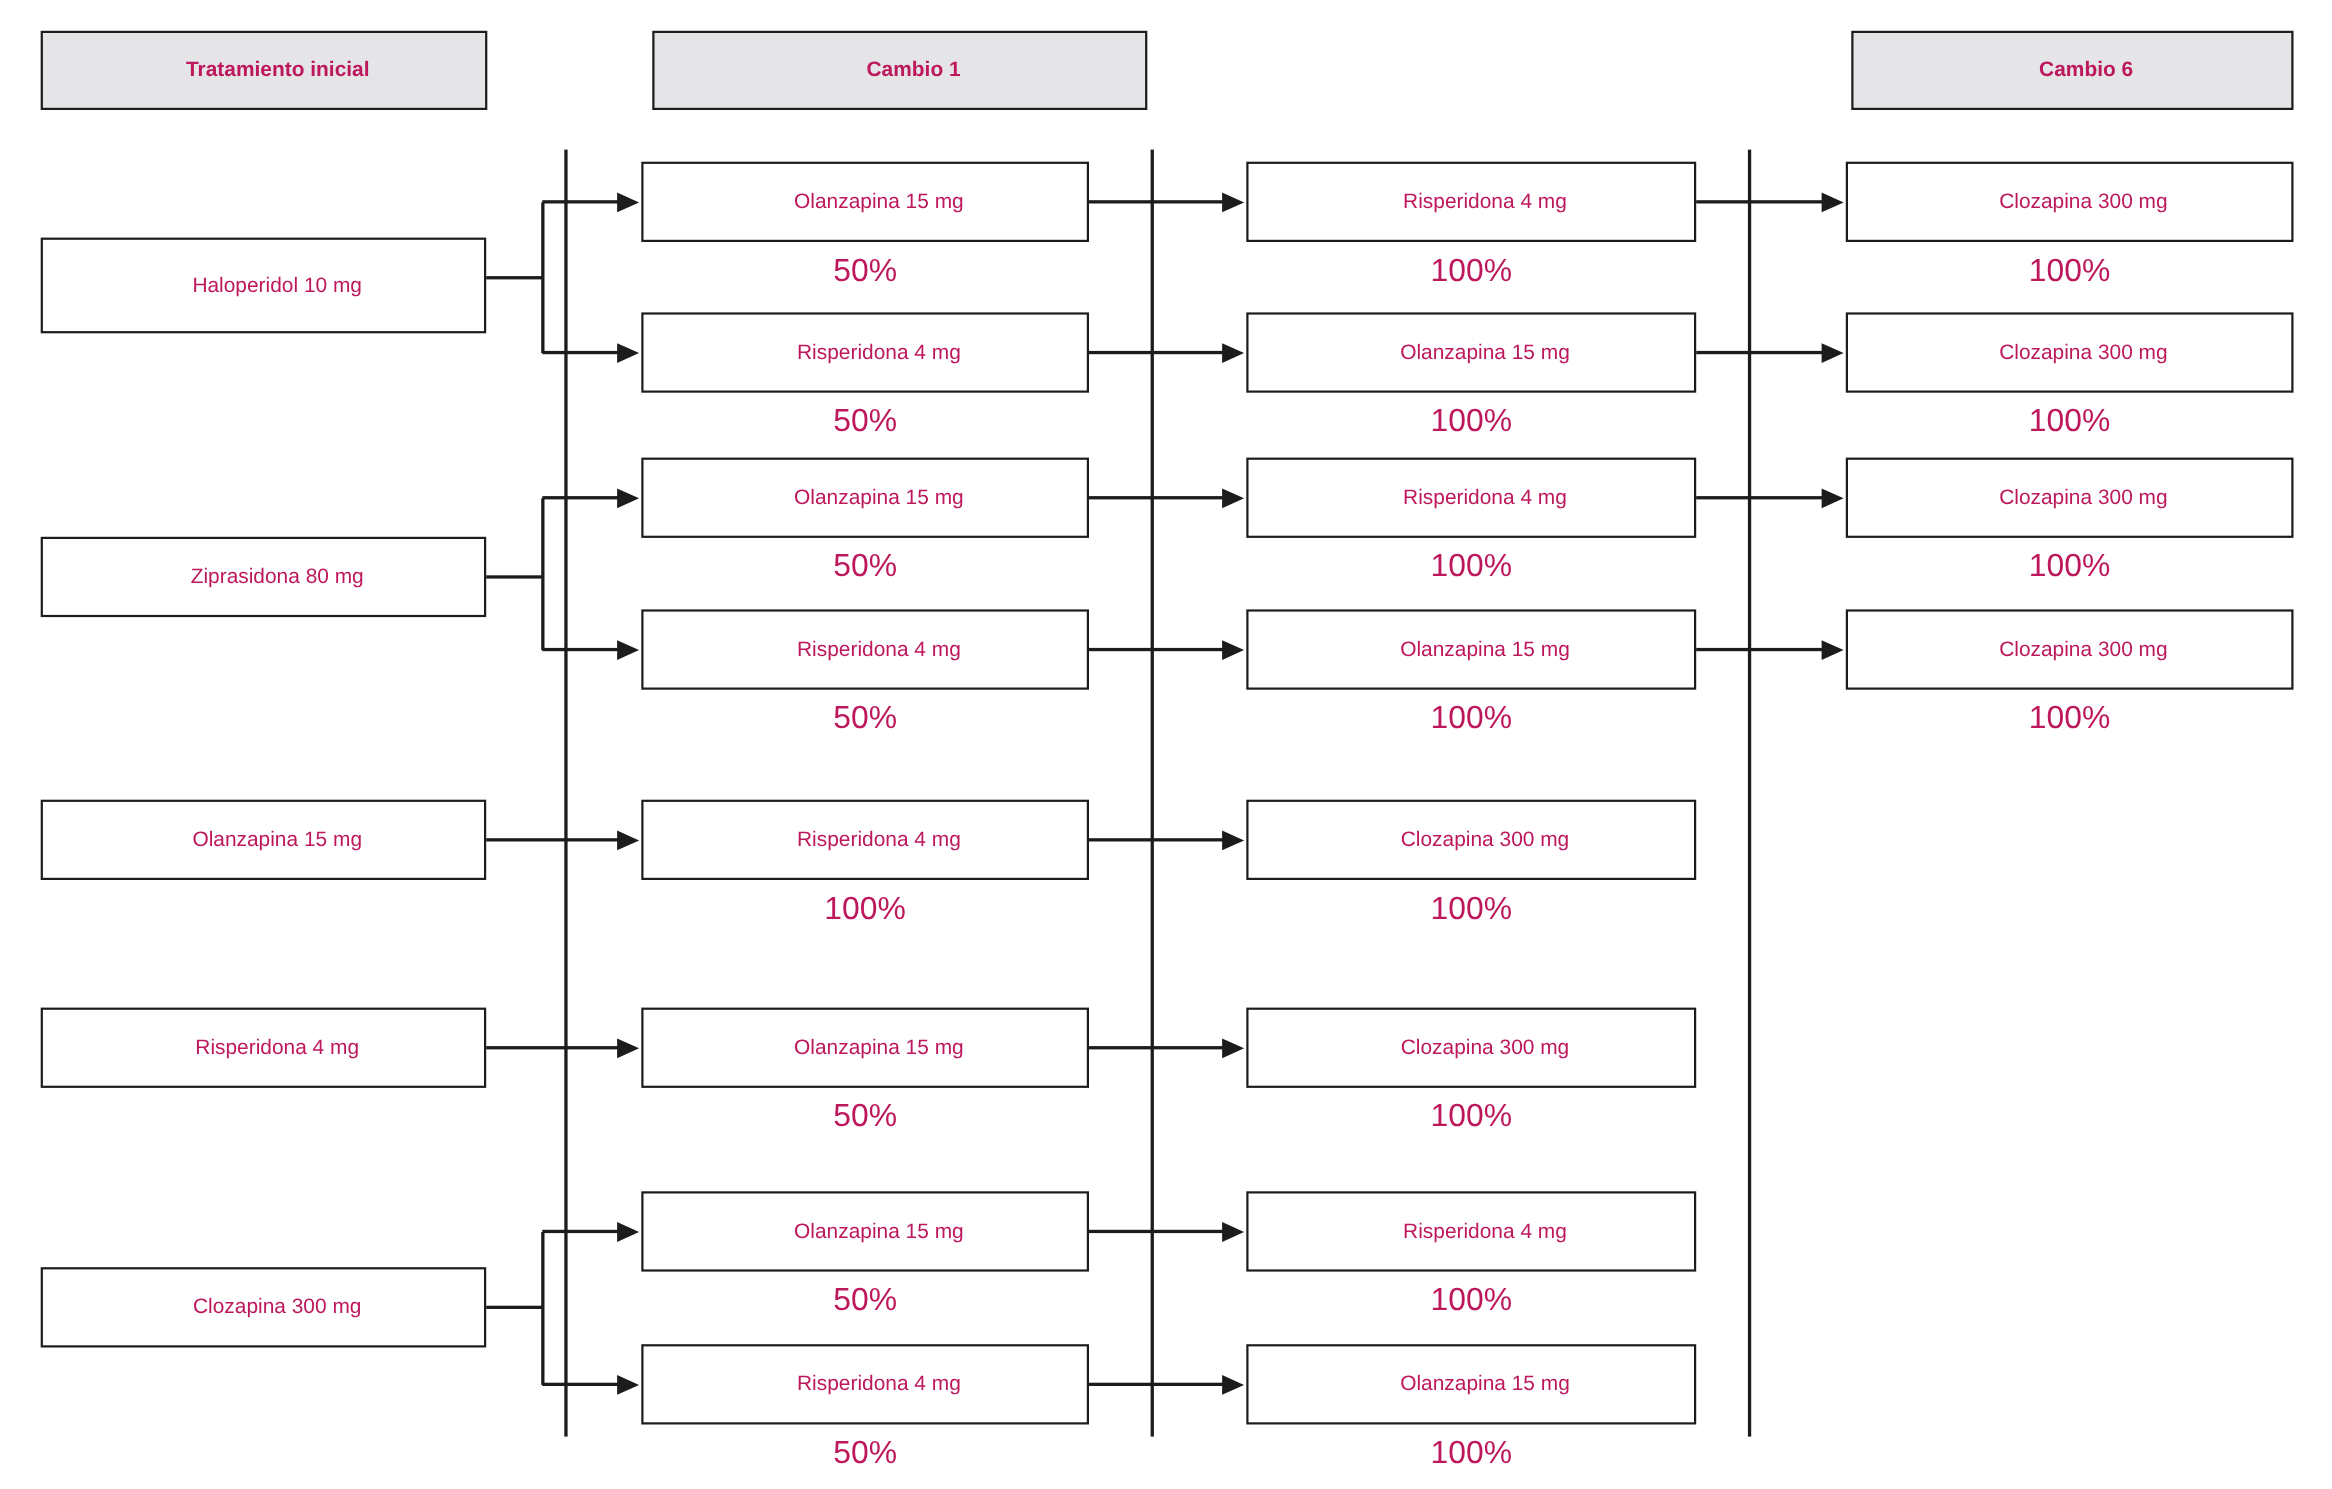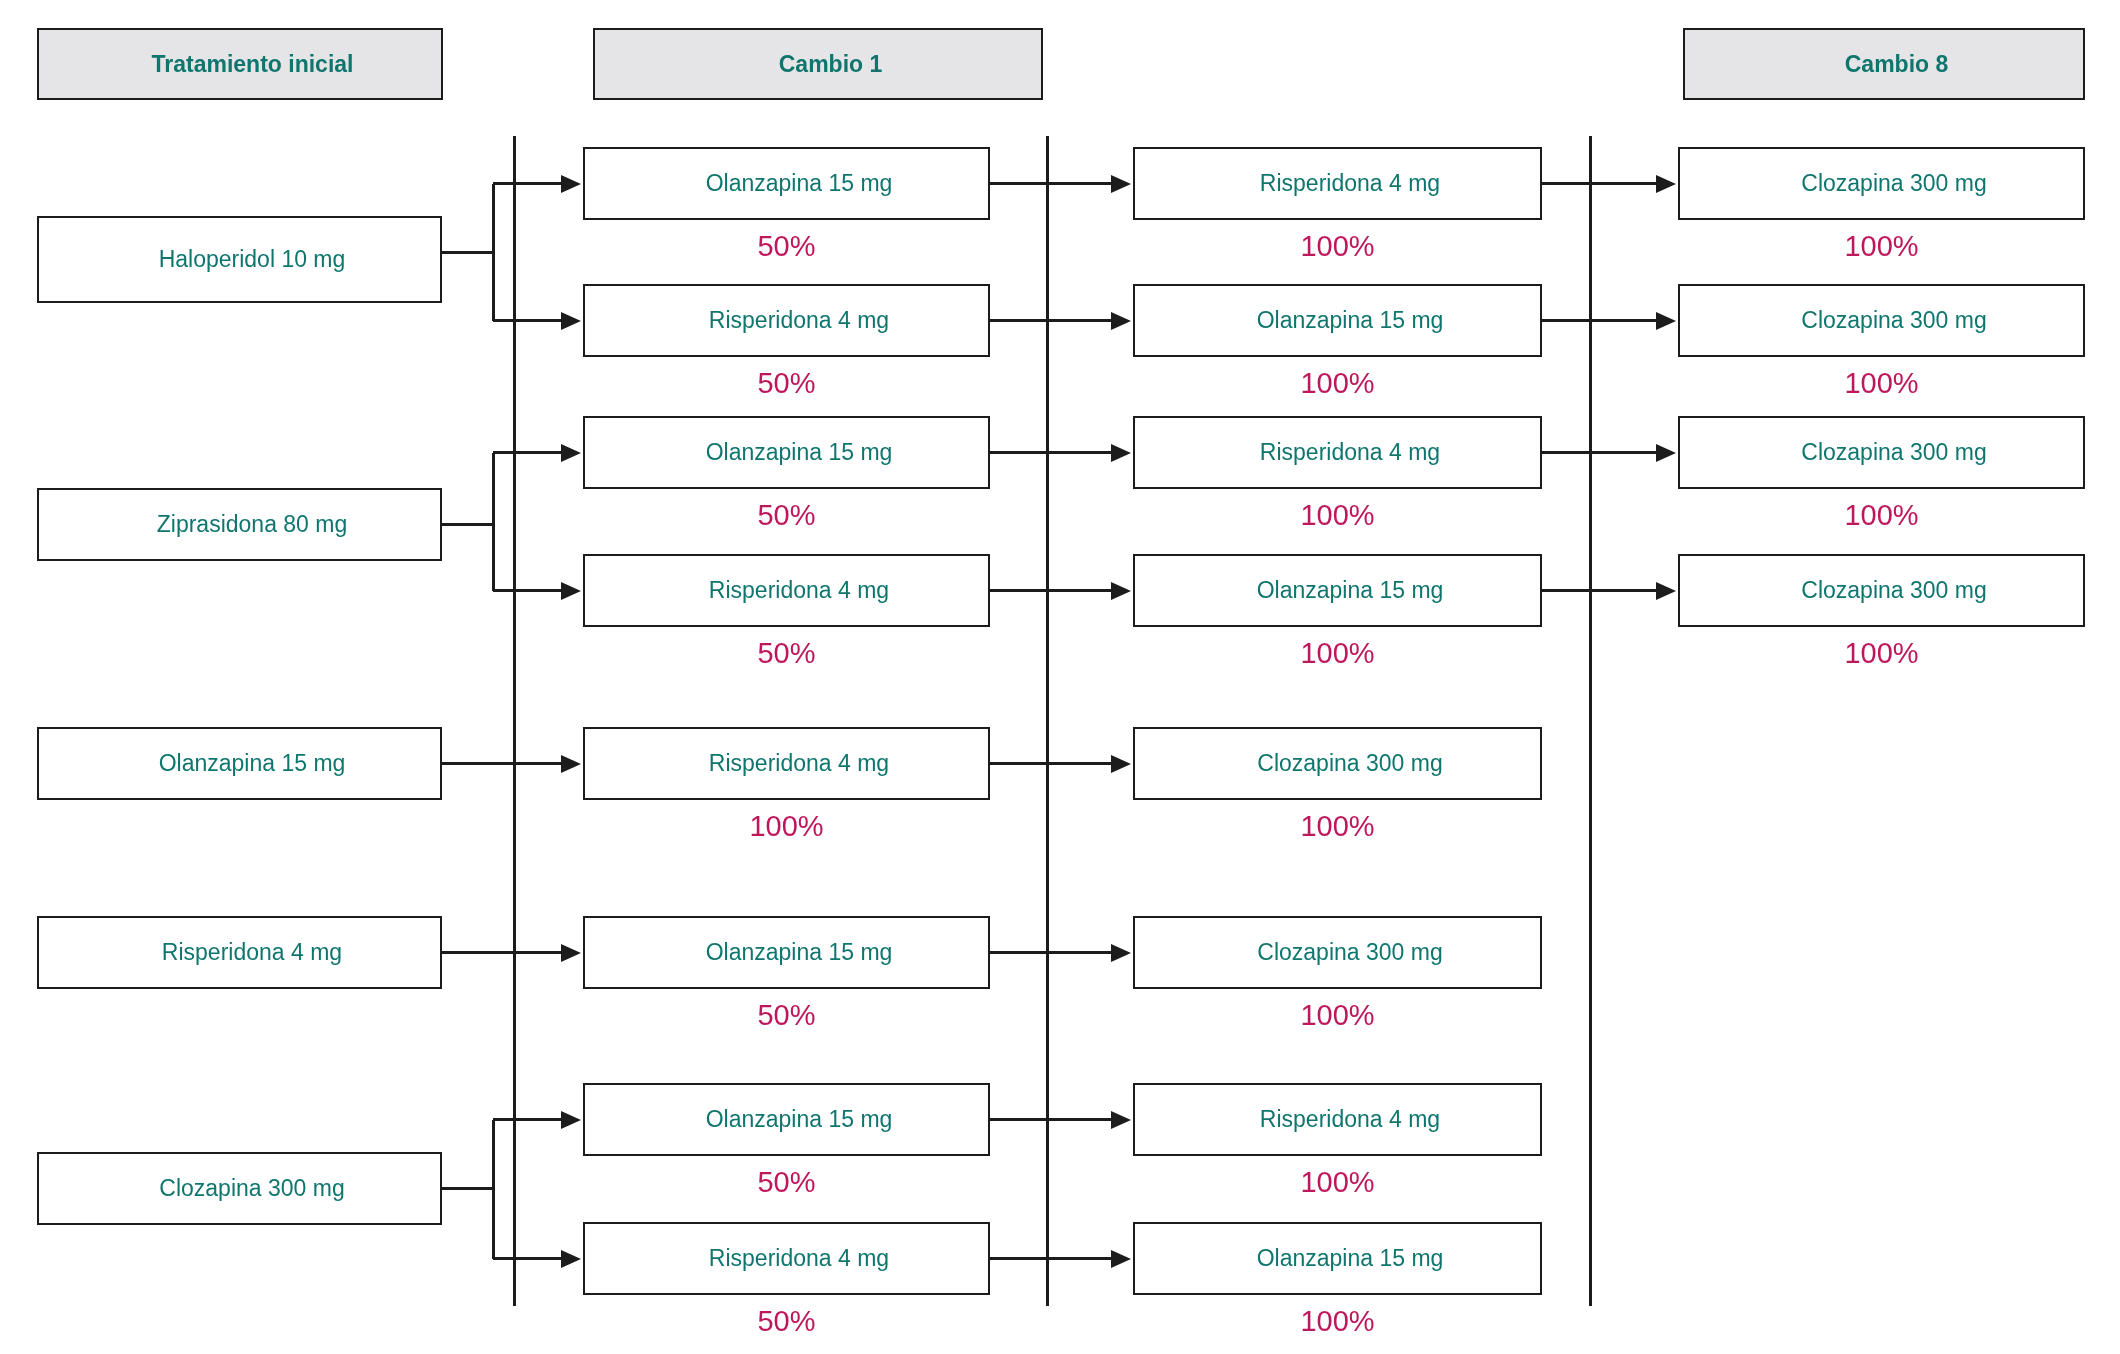--- a/index.html
+++ b/index.html
@@ -16,22 +16,22 @@
     overflow: hidden;
   }
   .box {
     position: absolute;
     box-sizing: border-box;
     border: 2.5px solid #1c1c1c;
     background: #ffffff;
     display: flex;
     align-items: center;
     justify-content: center;
-    font-size: 23px;
-    color: #0f766e;
+    font-size: 19px;
+    color: #be185d;
     white-space: nowrap;
     padding-left: 25px;
   }
   .header-box {
     background: #e5e5e7;
     font-weight: bold;
   }
   .pct {
     position: absolute;
     text-align: center;
@@ -50,21 +50,21 @@
     border-bottom: 9px solid transparent;
     border-left: 20px solid #1c1c1c;
   }
 </style>
 </head>
 <body>
 
 <div id="diagram">
     <div class="box header-box" style="left: 37px; top: 28px; width: 406px; height: 72px;">Tratamiento inicial</div>
     <div class="box header-box" style="left: 593px; top: 28px; width: 450px; height: 72px;">Cambio 1</div>
-    <div class="box header-box" style="left: 1683px; top: 28px; width: 402px; height: 72px;">Cambio 8</div>
+    <div class="box header-box" style="left: 1683px; top: 28px; width: 402px; height: 72px;">Cambio 6</div>
     <div class="vline" style="left: 513px; top: 136px; width: 3px; height: 1170px;"></div>
     <div class="vline" style="left: 1046px; top: 136px; width: 3px; height: 1170px;"></div>
     <div class="vline" style="left: 1589px; top: 136px; width: 3px; height: 1170px;"></div>
     <div class="box" style="left: 583px; top: 147px; width: 407px; height: 73px;">Olanzapina 15 mg</div>
     <div class="pct" style="left: 583px; top: 228px; width: 407px; height: 36px; line-height: 36px;">50%</div>
     <div class="box" style="left: 1133px; top: 147px; width: 409px; height: 73px;">Risperidona 4 mg</div>
     <div class="pct" style="left: 1133px; top: 228px; width: 409px; height: 36px; line-height: 36px;">100%</div>
     <div class="box" style="left: 1678px; top: 147px; width: 407px; height: 73px;">Clozapina 300 mg</div>
     <div class="pct" style="left: 1678px; top: 228px; width: 407px; height: 36px; line-height: 36px;">100%</div>
     <div class="hline" style="left: 990px; top: 182px; width: 127px; height: 3px;"></div>

